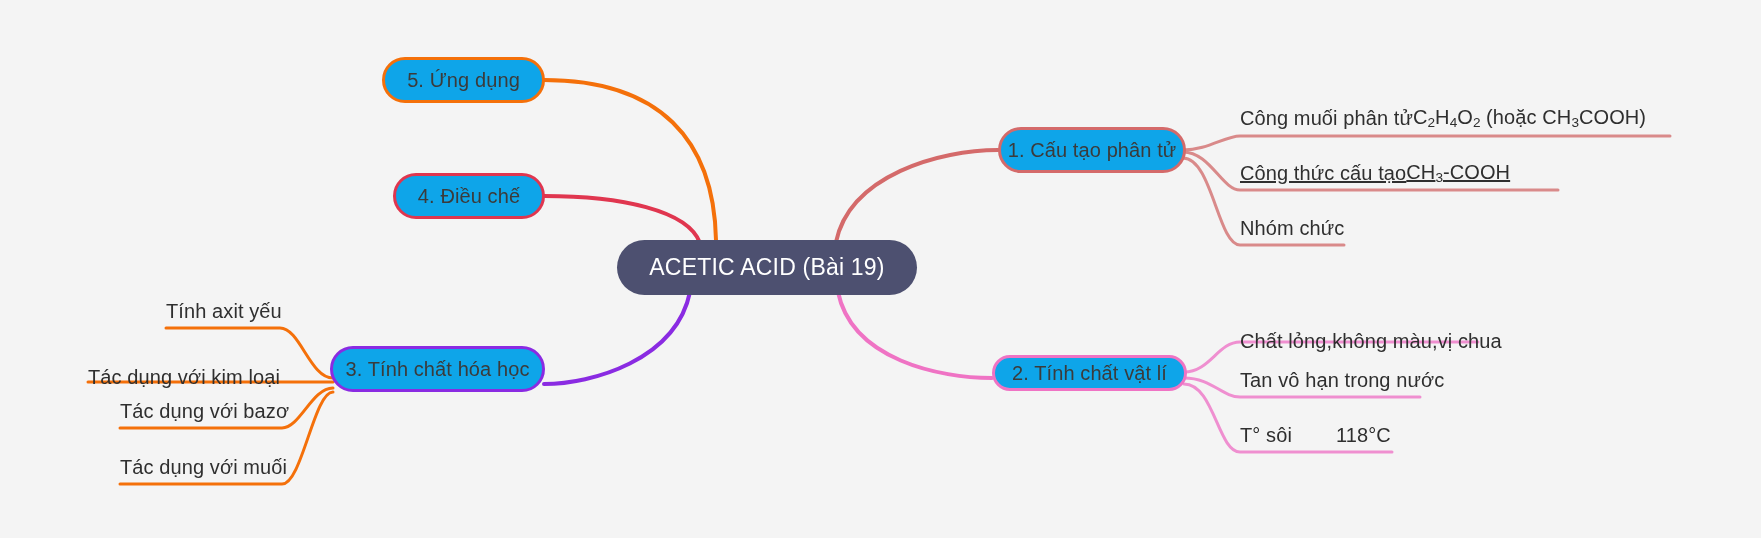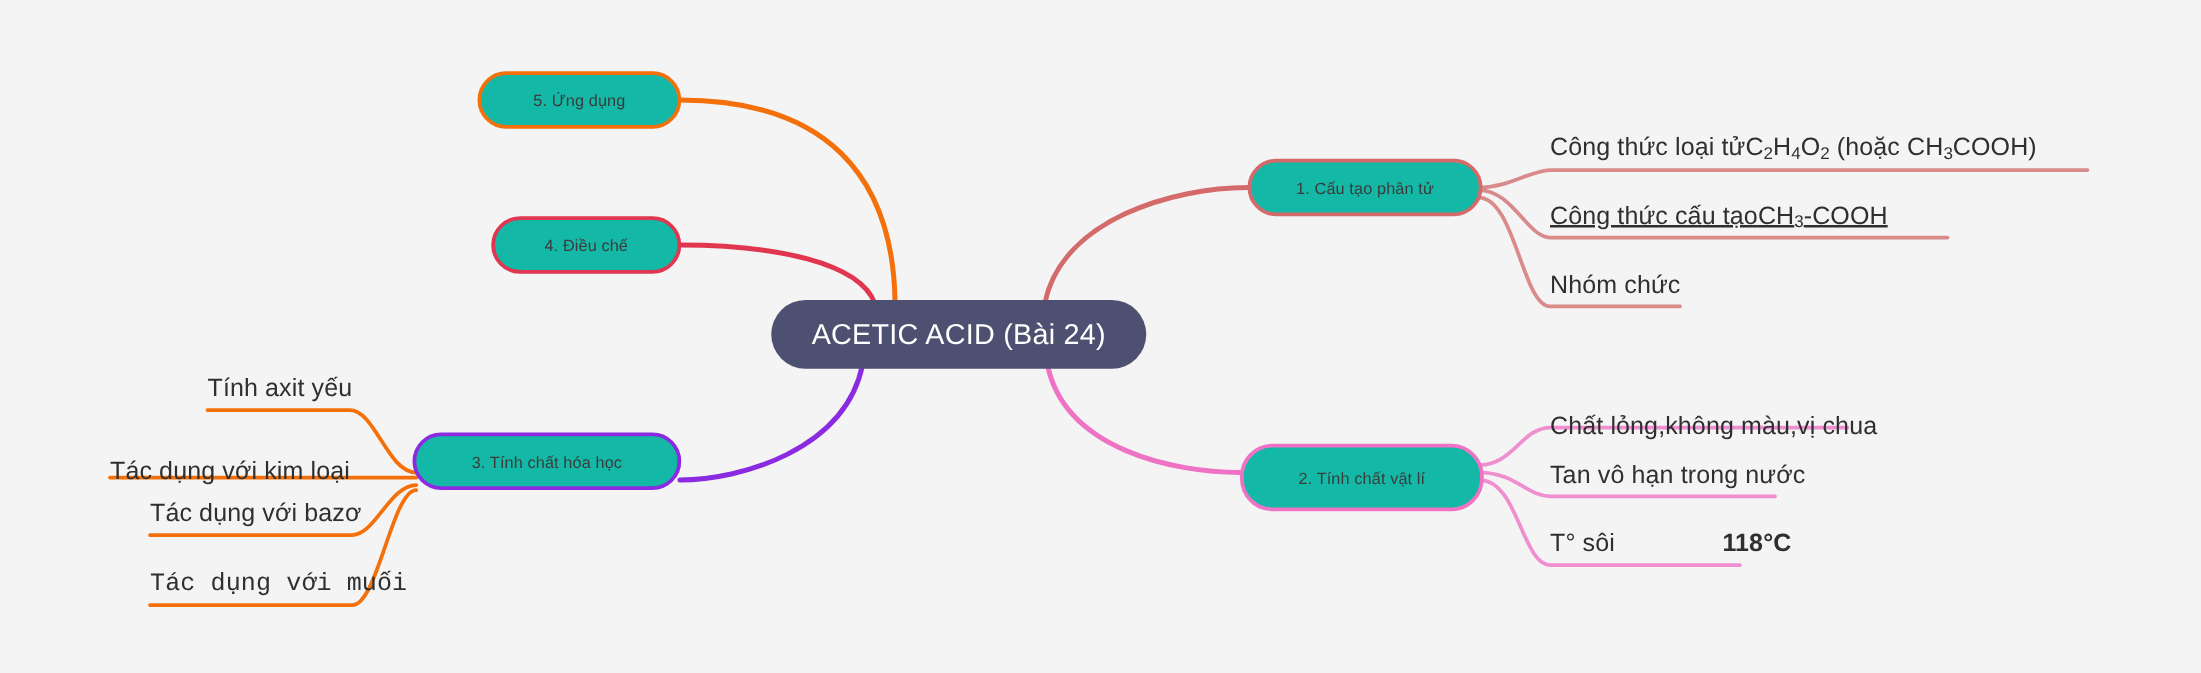--- a/index.html
+++ b/index.html
@@ -22,26 +22,26 @@
     width: 1761px;
     height: 538px;
     pointer-events: none;
   }
   .node {
     position: absolute;
     box-sizing: border-box;
     display: flex;
     align-items: center;
     justify-content: center;
-    background: #14b8a6;
+    background: #0ea5e9;
     border-style: solid;
     border-width: 3px;
     border-radius: 26px;
     color: #3b3b3b;
-    font-size: 13px;
+    font-size: 20px;
     letter-spacing: .1px;
     white-space: nowrap;
     padding: 0 20px;
   }
   .center-node {
     position: absolute;
     box-sizing: border-box;
     display: flex;
     align-items: center;
     justify-content: center;
@@ -94,45 +94,45 @@
     <path d="M 1184,378 C 1212,378 1222,397 1240,397 L 1420,397" fill="none" stroke="#ef8fd0" stroke-width="3" stroke-linecap="round"></path>
     <path d="M 1184,384 C 1214,384 1218,452 1240,452 L 1392,452" fill="none" stroke="#ef8fd0" stroke-width="3" stroke-linecap="round"></path>
 
     <path d="M 333,378 C 310,378 300,328 280,328 L 166,328" fill="none" stroke="#f4700a" stroke-width="3" stroke-linecap="round"></path>
     <path d="M 333,382 C 312,382 304,382 290,382 L 88,382" fill="none" stroke="#f4700a" stroke-width="3" stroke-linecap="round"></path>
     <path d="M 333,388 C 312,388 300,428 282,428 L 120,428" fill="none" stroke="#f4700a" stroke-width="3" stroke-linecap="round"></path>
     <path d="M 333,392 C 314,392 302,484 282,484 L 120,484" fill="none" stroke="#f4700a" stroke-width="3" stroke-linecap="round"></path>
   </svg>
 
   <div class="center-node" style="left:617px; top:240px; width:300px; height:55px;">
-    <span>ACETIC ACID (Bài 24)</span>
+    <span>ACETIC ACID (Bài 19)</span>
   </div>
 
   <div class="node" style="left:998px; top:127px; width:188px; height:46px; border-color:#d46a6a;">
     <span>1. Cấu tạo phân tử</span>
   </div>
 
-  <div class="node" style="left:992px; top:355px; width:195px; height:54px; border-color:#ef73c4;">
+  <div class="node" style="left:992px; top:355px; width:195px; height:36px; border-color:#ef73c4;">
     <span>2. Tính chất vật lí</span>
   </div>
 
   <div class="node" style="left:330px; top:346px; width:215px; height:46px; border-color:#8a2be2;">
     <span>3. Tính chất hóa học</span>
   </div>
 
   <div class="node" style="left:393px; top:173px; width:152px; height:46px; border-color:#e0364f;">
     <span>4. Điều chế</span>
   </div>
 
   <div class="node" style="left:382px; top:57px; width:163px; height:46px; border-color:#f4700a;">
     <span>5. Ứng dụng</span>
   </div>
 
   <div class="leaf" style="left:1240px; top:103px; height:30px;">
-    <span class="key">Công thức loại tử</span>
+    <span class="key">Công muối phân tử</span>
     <span class="val" style="">C<sub>2</sub>H<sub>4</sub>O<sub>2</sub> (hoặc CH<sub>3</sub>COOH)</span>
   </div>
 
   <div class="leaf" style="left:1240px; top:158px; height:30px;text-decoration:underline;">
     <span class="key">Công thức cấu tạo</span>
     <span class="val" style="">CH<sub>3</sub>-COOH</span>
   </div>
 
   <div class="leaf" style="left:1240px; top:213px; height:30px;">
     <span class="key">Nhóm chức</span>
@@ -141,32 +141,32 @@
   <div class="leaf" style="left:1240px; top:326px; height:30px;">
     <span class="key">Chất lỏng,không màu,vị chua</span>
   </div>
 
   <div class="leaf" style="left:1240px; top:365px; height:30px;align-items:center;">
     <span class="key">Tan vô hạn trong nước</span>
   </div>
 
   <div class="leaf" style="left:1240px; top:420px; height:30px;">
     <span class="key">T° sôi</span>
-    <span class="val" style="margin-left:86px;font-weight:bold;">118°C</span>
+    <span class="val" style="margin-left:44px;">118°C</span>
   </div>
 
   <div class="leaf" style="left:166px; top:296px; height:30px;">
     <span class="key">Tính axit yếu</span>
   </div>
 
   <div class="leaf" style="left:88px; top:350px; height:30px;margin-top:12px;">
     <span class="key">Tác dụng với kim loại</span>
   </div>
 
   <div class="leaf" style="left:120px; top:396px; height:30px;">
     <span class="key">Tác dụng với bazơ</span>
   </div>
 
-  <div class="leaf" style="left:120px; top:452px; height:30px;font-family:Liberation Mono, monospace;">
+  <div class="leaf" style="left:120px; top:452px; height:30px;">
     <span class="key">Tác dụng với muối</span>
   </div>
 
 </div>
 
 </body></html>

